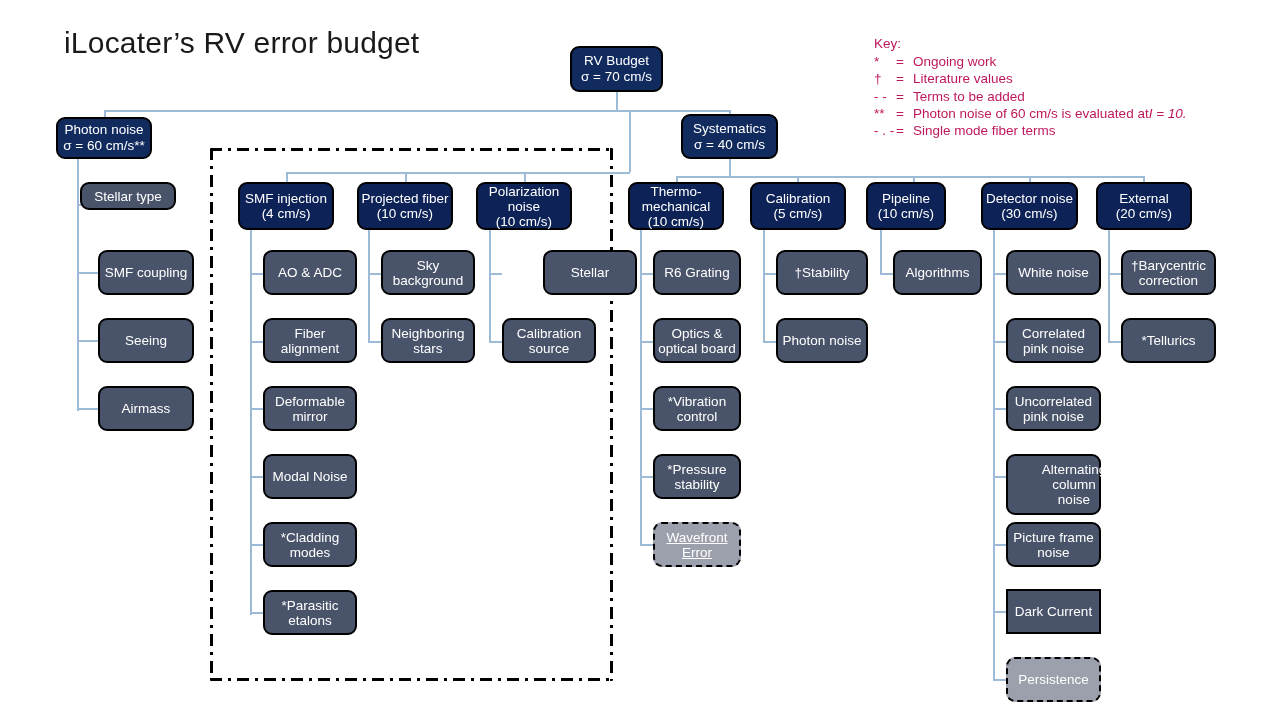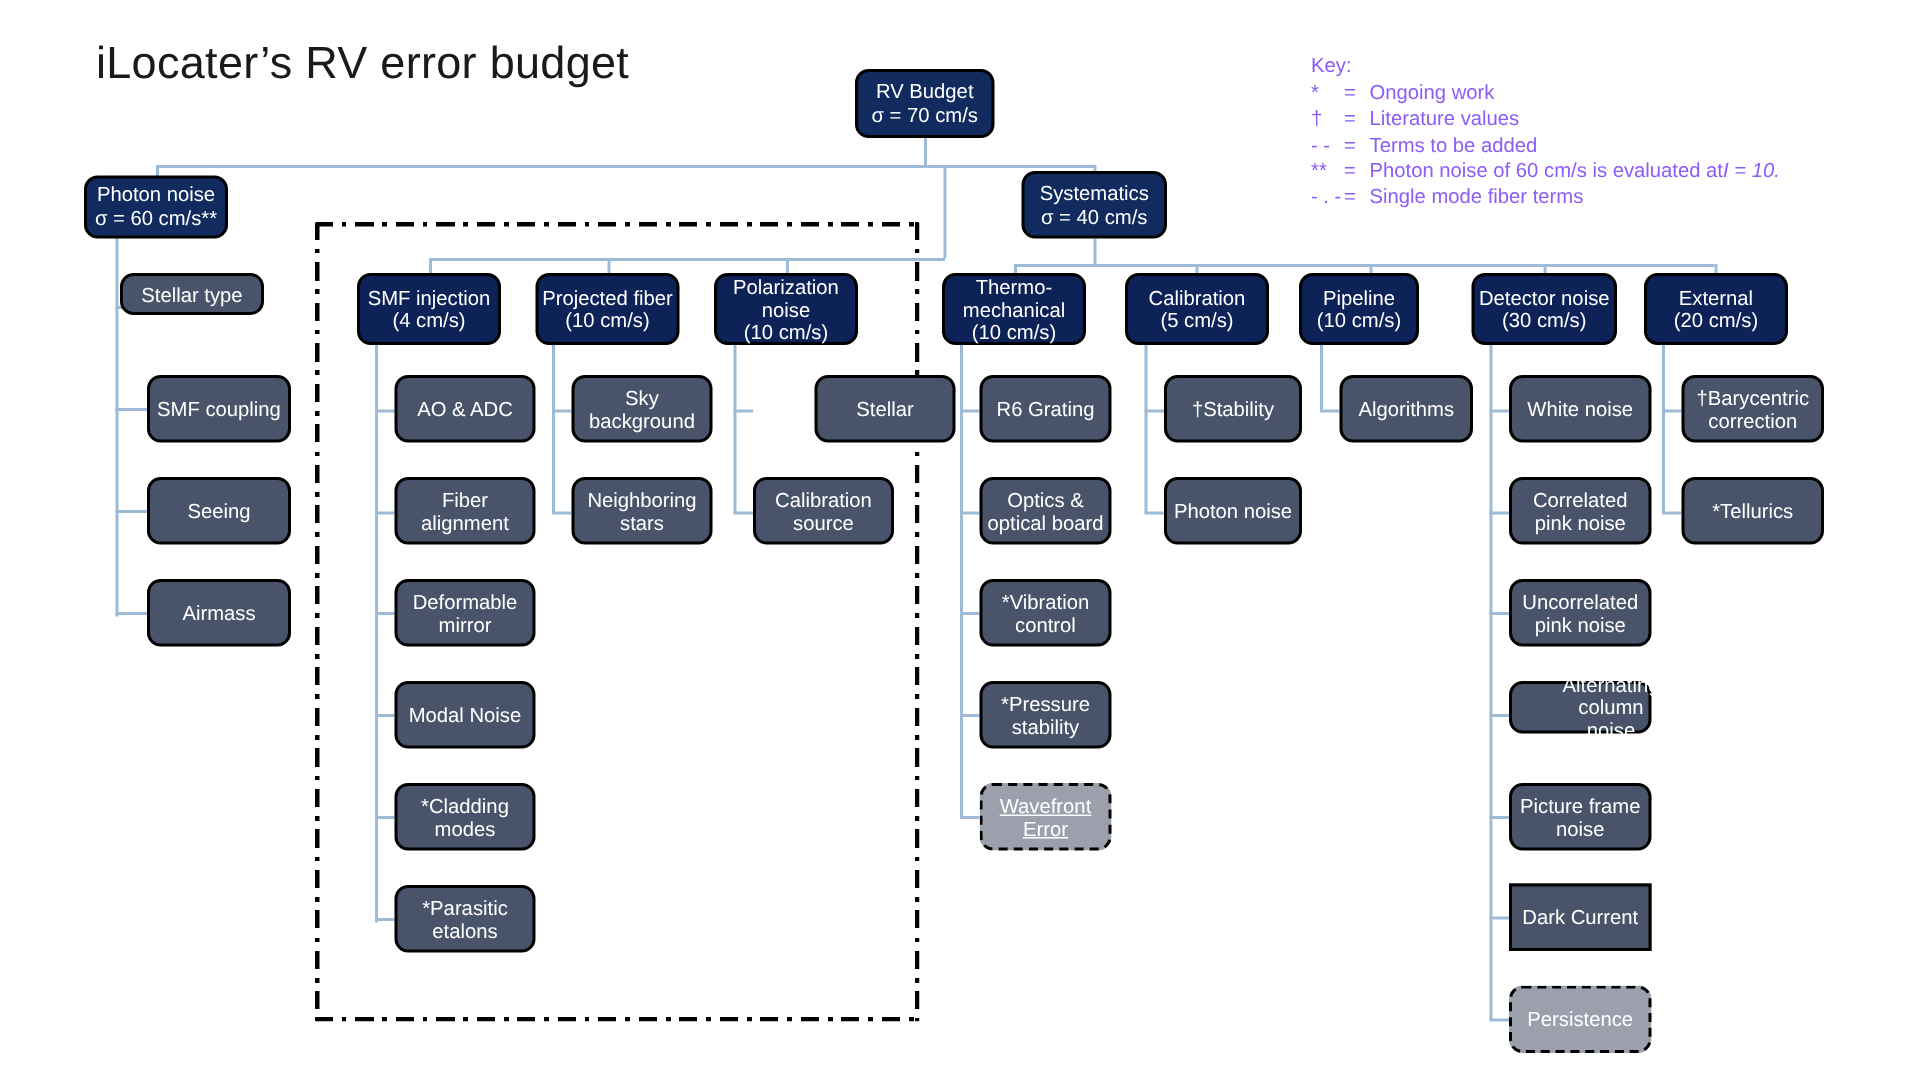--- a/index.html
+++ b/index.html
@@ -10,21 +10,21 @@
   }
   #stage{position:absolute;left:0;top:0;width:1280px;height:720px;}
 
   
   #title{
     position:absolute;left:64px;top:26px;
     font-size:30px;color:#1a1a1a;letter-spacing:.2px;white-space:nowrap;
   }
 
   
-  #key{position:absolute;left:874px;top:35px;font-size:13.5px;color:#8b5cf6;line-height:17.2px;}
+  #key{position:absolute;left:874px;top:35px;font-size:13.5px;color:#be185d;line-height:17.2px;}
   #key .krow{display:flex;white-space:nowrap;}
   #key .ksym{display:inline-block;width:22px;flex:0 0 22px;}
   #key .keq{display:inline-block;width:17px;flex:0 0 17px;}
   #key .ktitle{margin-bottom:1px;}
   #key .ital{font-style:italic;}
 
   
   .node{
     position:absolute;box-sizing:border-box;
     display:flex;align-items:center;justify-content:center;text-align:center;
@@ -236,21 +236,21 @@
   <div class="node lvl-leaf" style="left:776px;top:250px;width:92px;height:45px;">†Stability</div>
   <div class="node lvl-leaf" style="left:776px;top:318px;width:92px;height:45px;">Photon noise</div>
 
   <div class="node lvl-leaf" style="left:893px;top:250px;width:89px;height:45px;">Algorithms</div>
 
   <div class="node lvl-leaf" style="left:1006px;top:250px;width:95px;height:45px;">White noise</div>
   <div class="node lvl-leaf" style="left:1006px;top:318px;width:95px;height:45px;">Correlated
 pink noise</div>
   <div class="node lvl-leaf" style="left:1006px;top:386px;width:95px;height:45px;">Uncorrelated
 pink noise</div>
-  <div class="node lvl-leaf" style="left:1006px;top:454px;width:95px;height:35px;padding-left:41px;">Alternating
+  <div class="node lvl-leaf" style="left:1006px;top:454px;width:95px;height:61px;padding-left:41px;">Alternating
 column noise</div>
   <div class="node lvl-leaf" style="left:1006px;top:522px;width:95px;height:45px;">Picture frame
 noise</div>
   <div class="node lvl-leaf square" style="left:1006px;top:589px;width:95px;height:45px;">Dark Current</div>
   <div class="node lvl-leaf dashed" style="left:1006px;top:657px;width:95px;height:45px;">Persistence</div>
 
   <div class="node lvl-leaf" style="left:1121px;top:250px;width:95px;height:45px;">†Barycentric
 correction</div>
   <div class="node lvl-leaf" style="left:1121px;top:318px;width:95px;height:45px;">*Tellurics</div>
 

